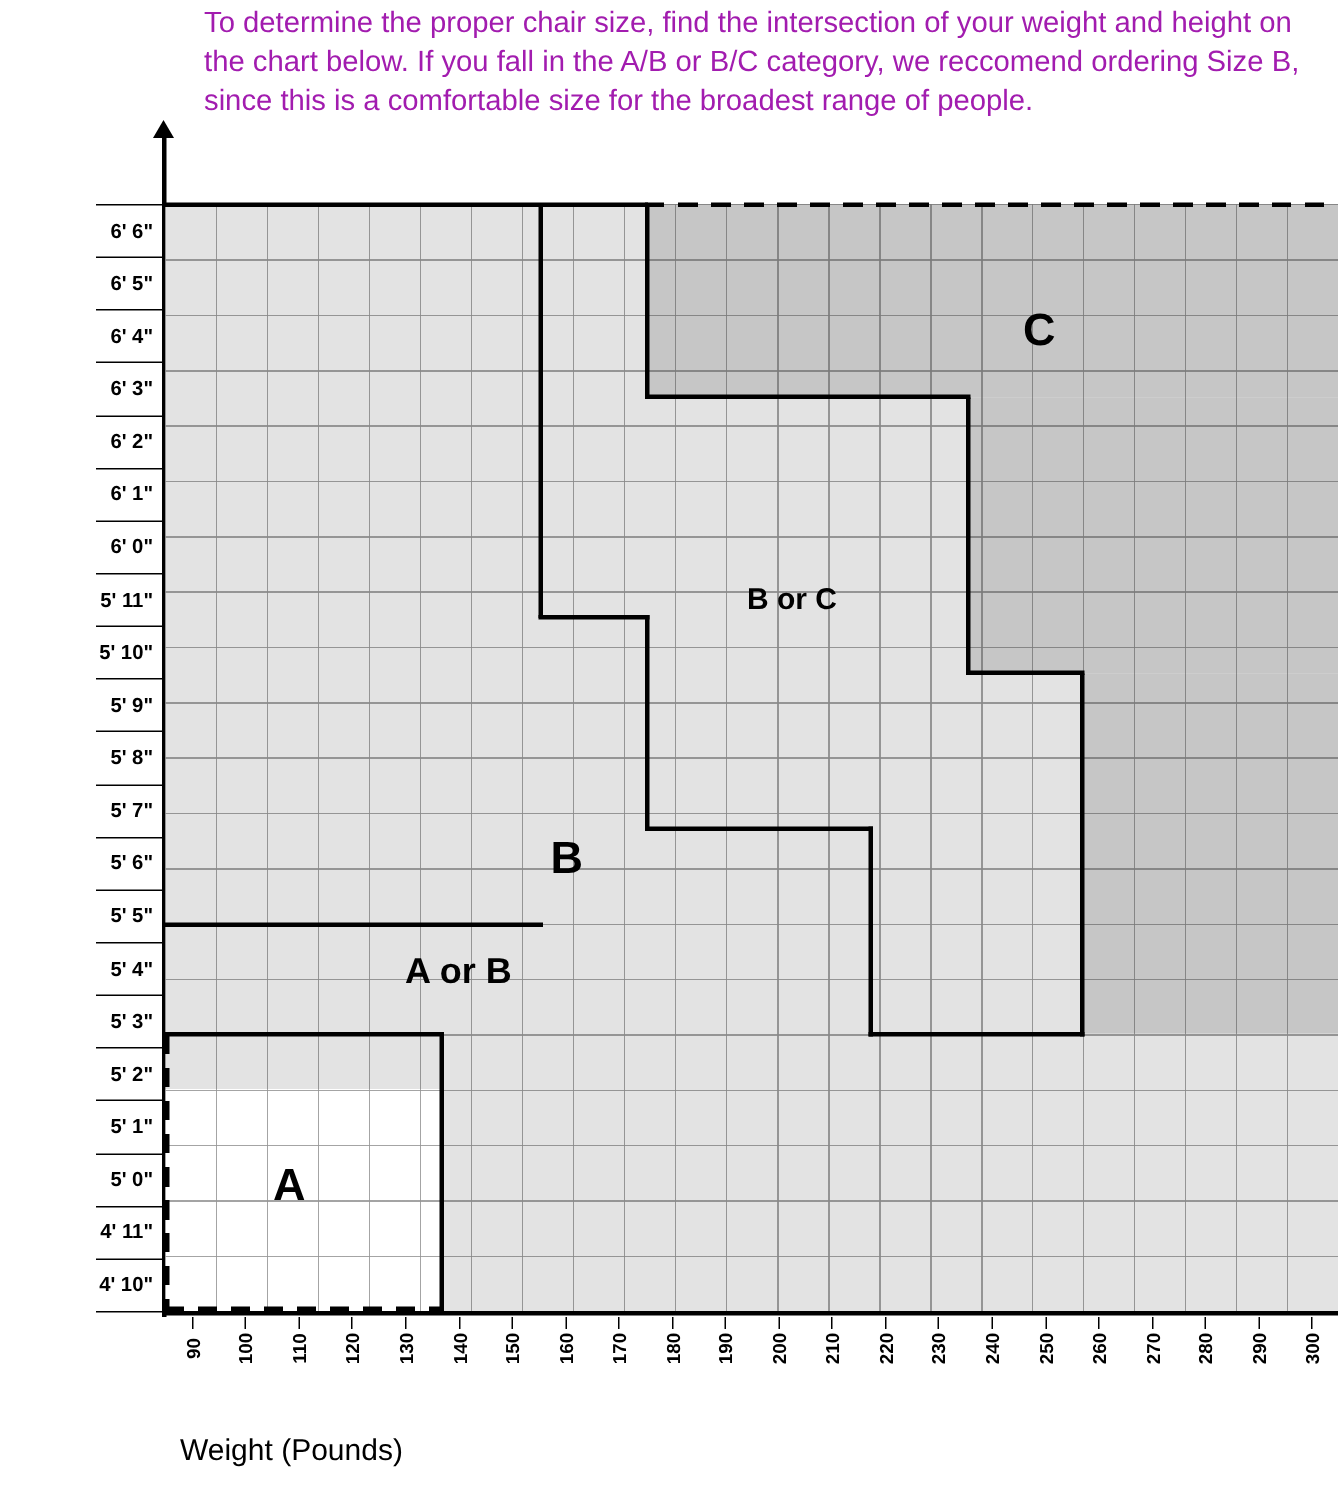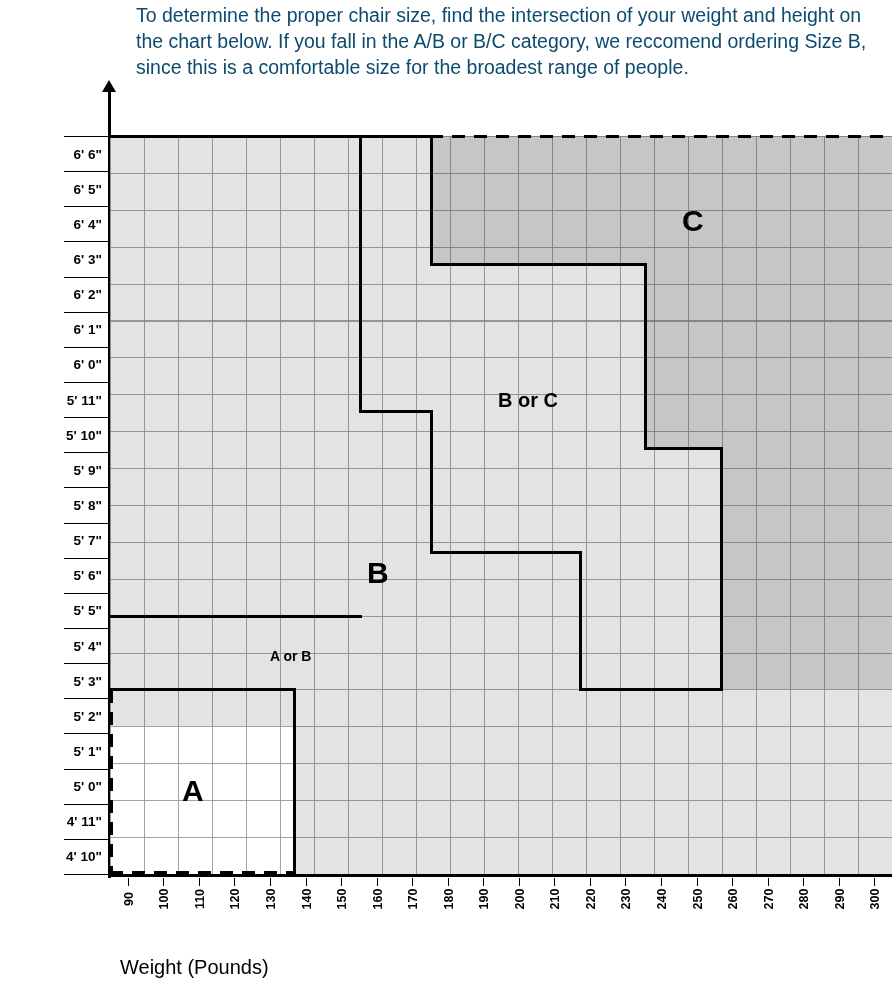--- a/index.html
+++ b/index.html
@@ -9,21 +9,21 @@
     font-family:"Liberation Sans", sans-serif;
     color:#000;
     position:relative;
     overflow:hidden;
   }
   #intro{
     position:absolute;
     left:136px; top:2px; width:740px;
     font-size:19.5px;
     line-height:26px;
-    color:#0c4a6e;
+    color:#a21caf;
   }
 
   
   
   #plot{
     position:absolute;
     left:110px; top:136px;
     width:782px; height:738px;
     box-sizing:border-box;
   }
@@ -157,21 +157,21 @@
 
   <div class="stroke" style="left:183px;top:552px;width:3px;height:186px;"></div>
 
   <div class="dashline-h" style="left:320px;top:-1px;width:562px;"></div>
   <div class="dashline-h" style="left:0px;top:735px;width:186px;"></div>
   <div class="dashline-v" style="left:0px;top:554px;height:184px;"></div>
 
   <div class="stroke" style="left:0px;top:-1px;width:322px;height:3px;"></div>
 
   <div class="zone-label" style="left:72px;top:638px;font-size:30px;">A</div>
-  <div class="zone-label" style="left:160px;top:512px;font-size:14px;">A or B</div>
+  <div class="zone-label" style="left:160px;top:498px;font-size:24px;">A or B</div>
   <div class="zone-label" style="left:257px;top:420px;font-size:30px;">B</div>
   <div class="zone-label" style="left:388px;top:253px;font-size:20px;">B or C</div>
   <div class="zone-label" style="left:572px;top:68px;font-size:30px;">C</div>
 </div>
 
 <div id="ylabels">
     <div class="yrow" style="top: 0px; height: 35.1429px;">
       <div class="yrow-sep"></div>
       <div class="t">6' 6"</div>
     </div>

